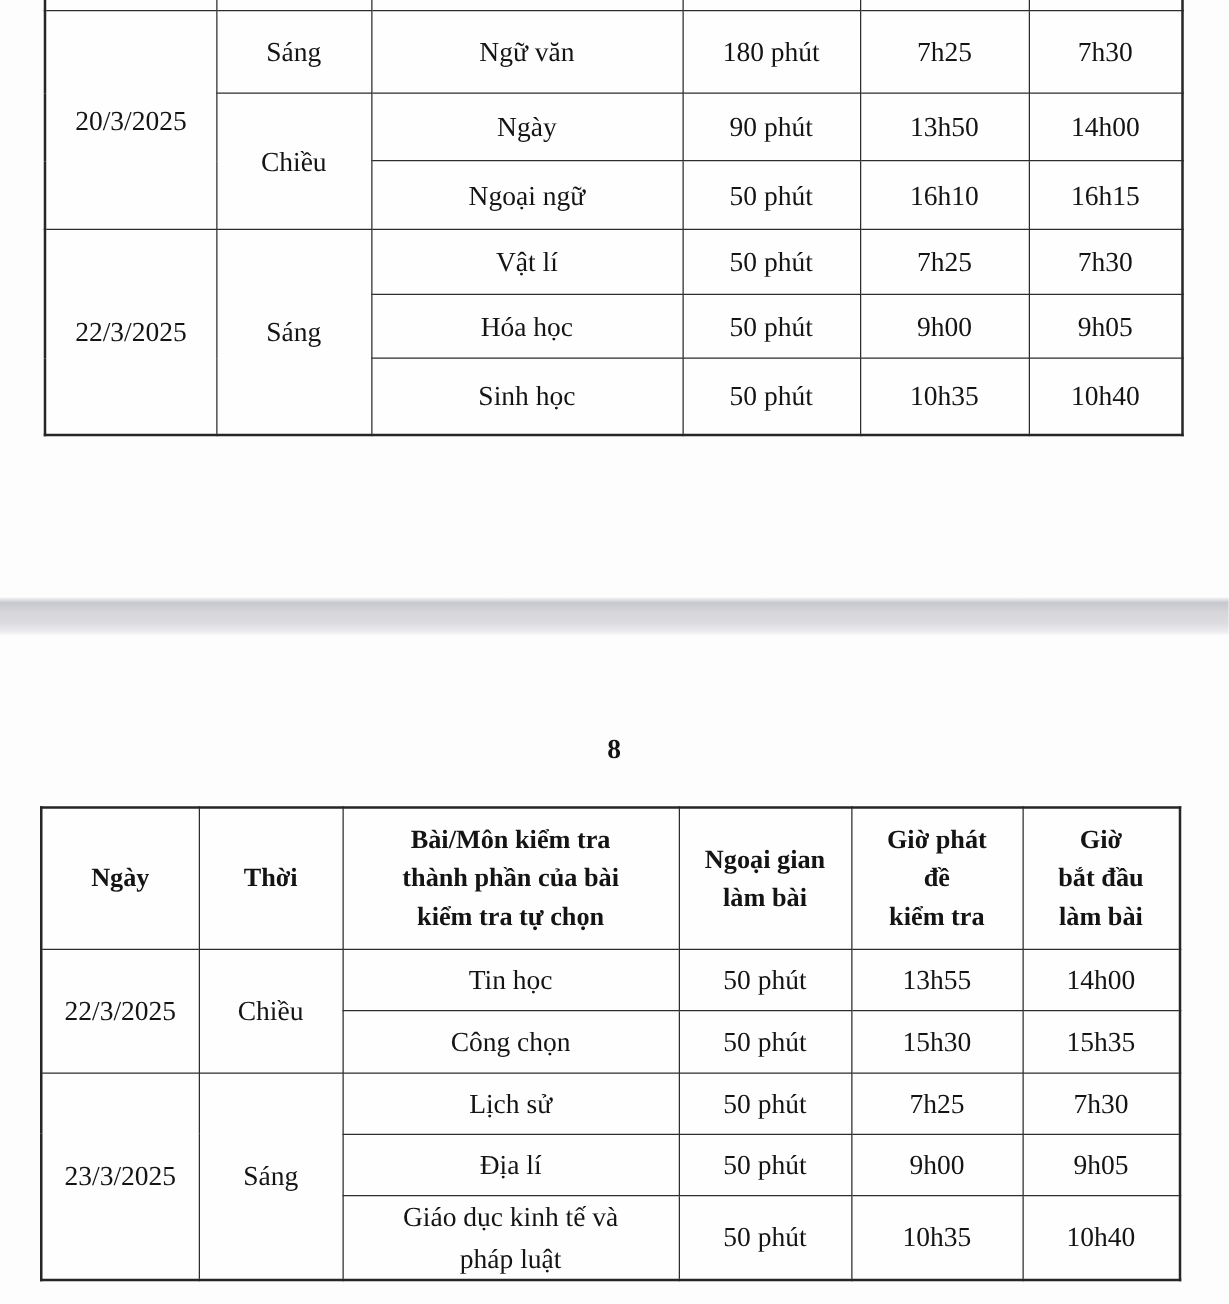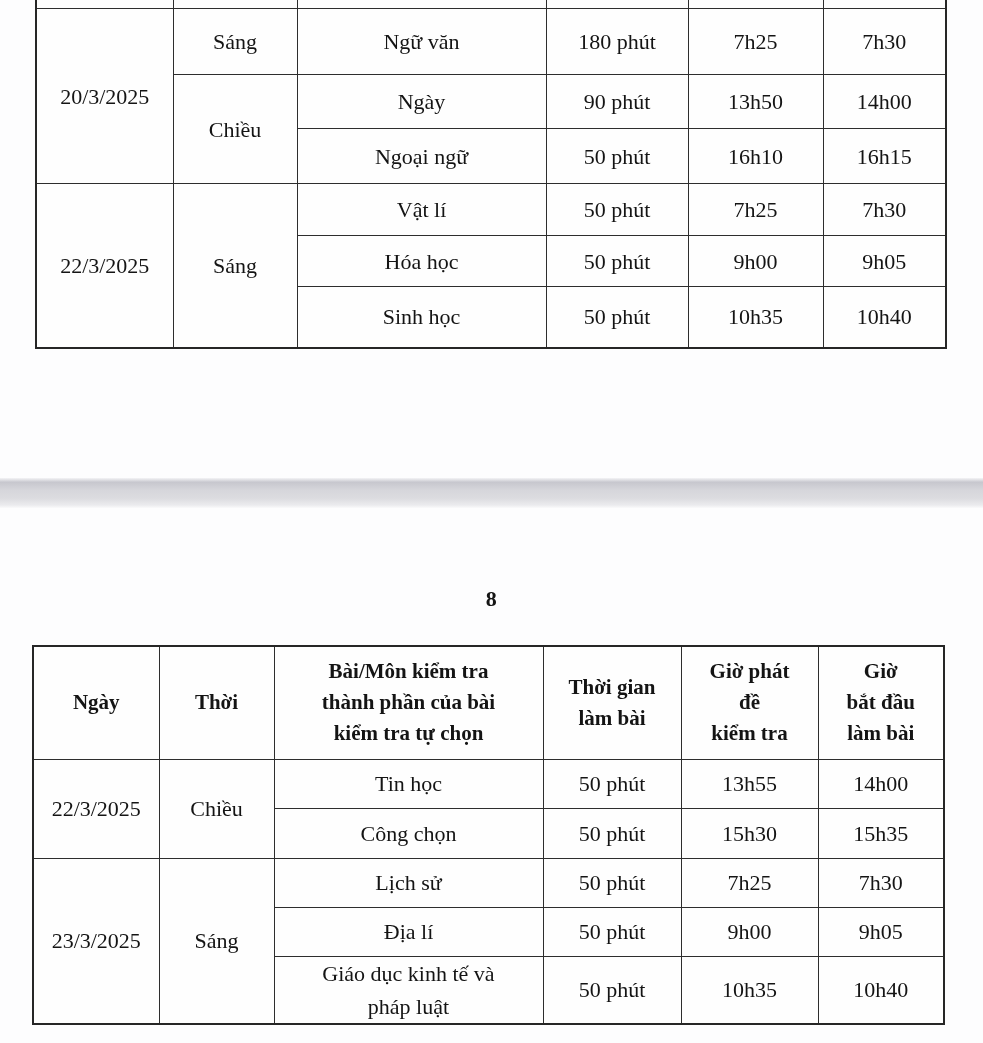--- a/index.html
+++ b/index.html
@@ -118,21 +118,21 @@
         <col style="width:137px">
         <col style="width:126px">
     </colgroup>
     <tbody>
         <tr style="height:113px">
       <th>Ngày</th>
       <th>Thời</th>
       <th>Bài/Môn kiểm tra
 thành phần của bài
 kiểm tra tự chọn</th>
-      <th>Thời gian
+      <th>Ngoại gian
 làm bài</th>
       <th>Giờ phát
 đề
 kiểm tra</th>
       <th>Giờ
 bắt đầu
 làm bài</th>
     </tr>
     <tr style="height:49px">
       <td rowspan="2">22/3/2025</td>

